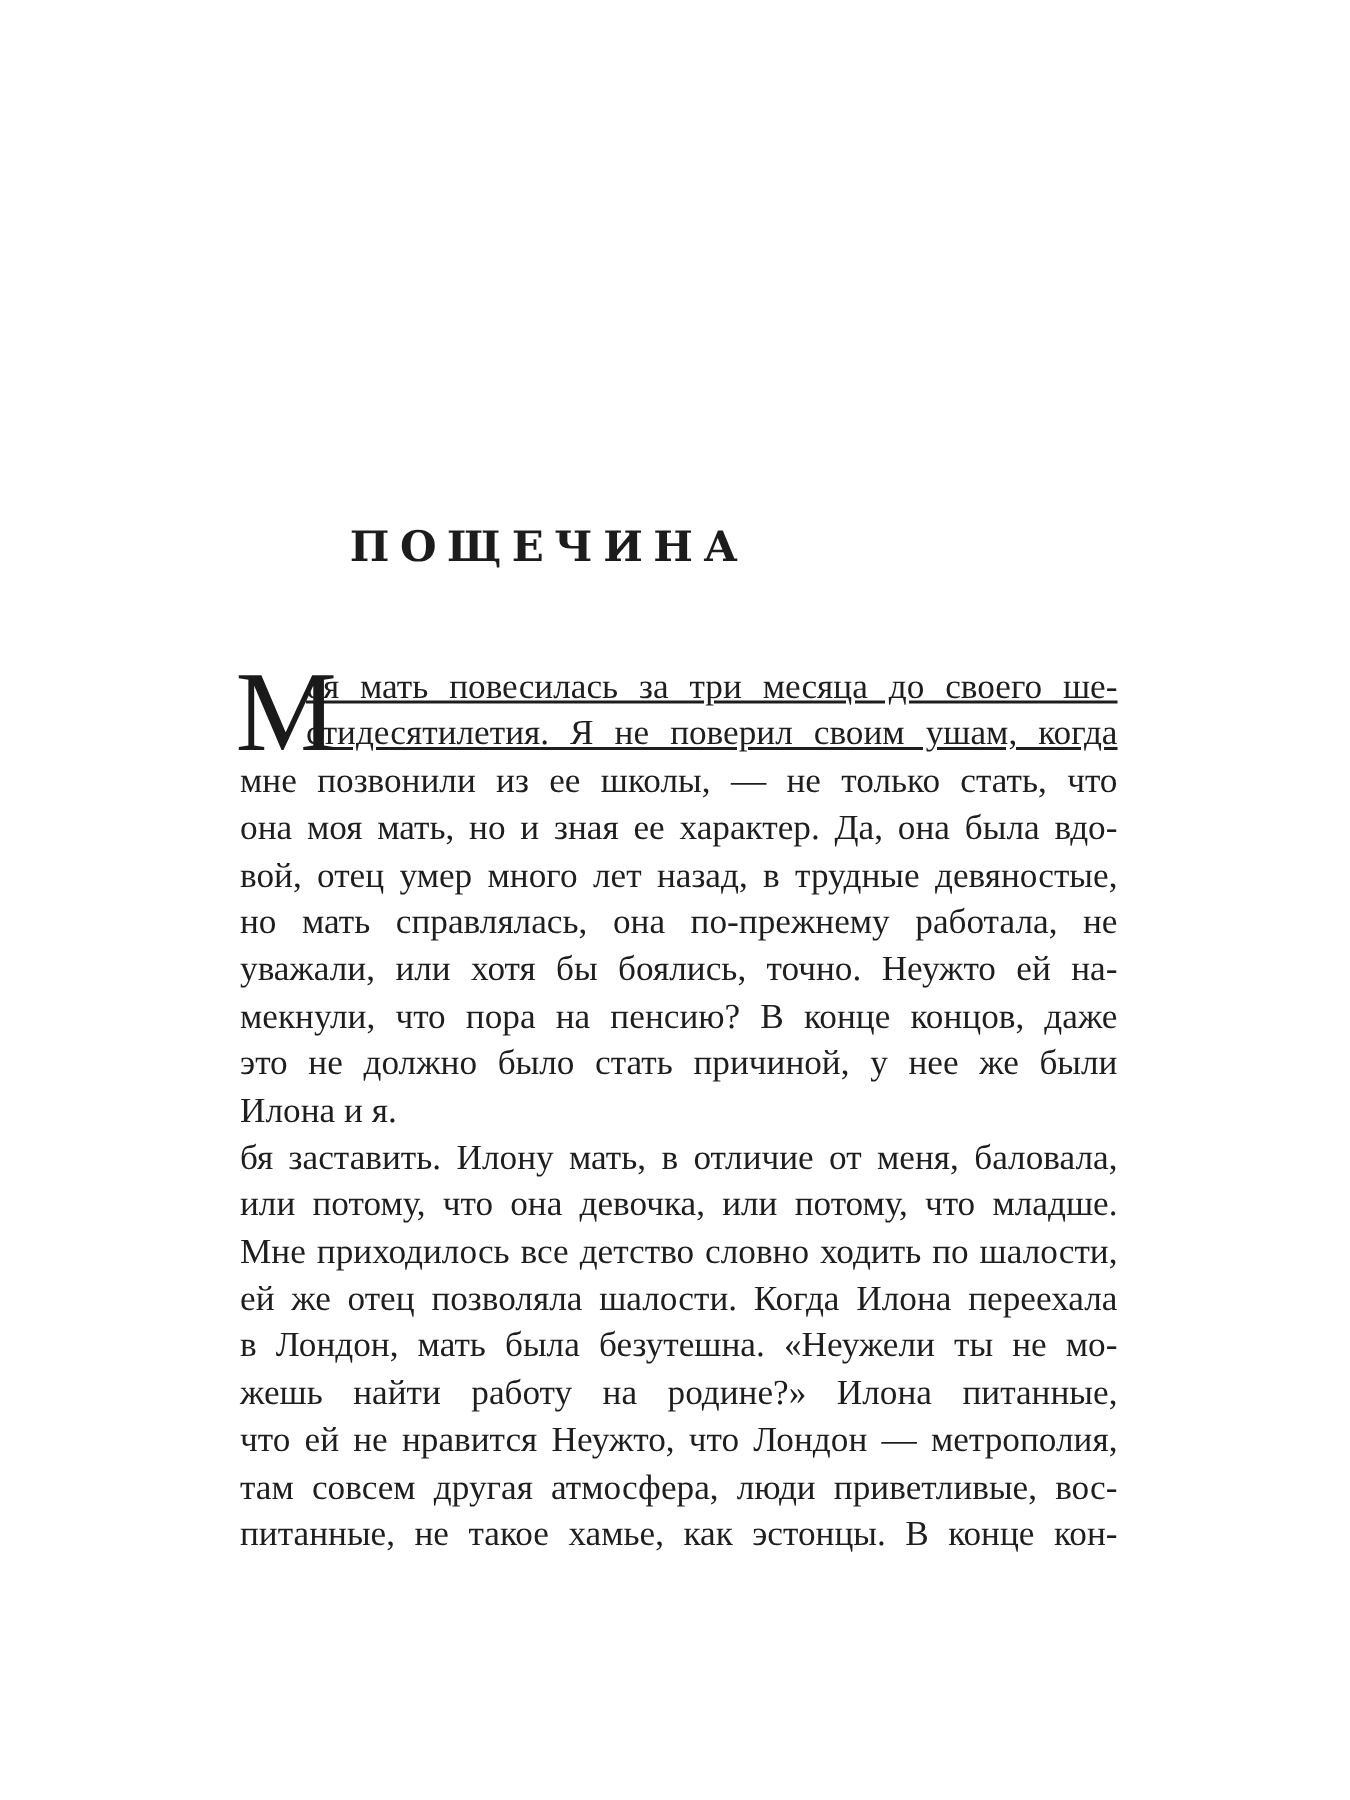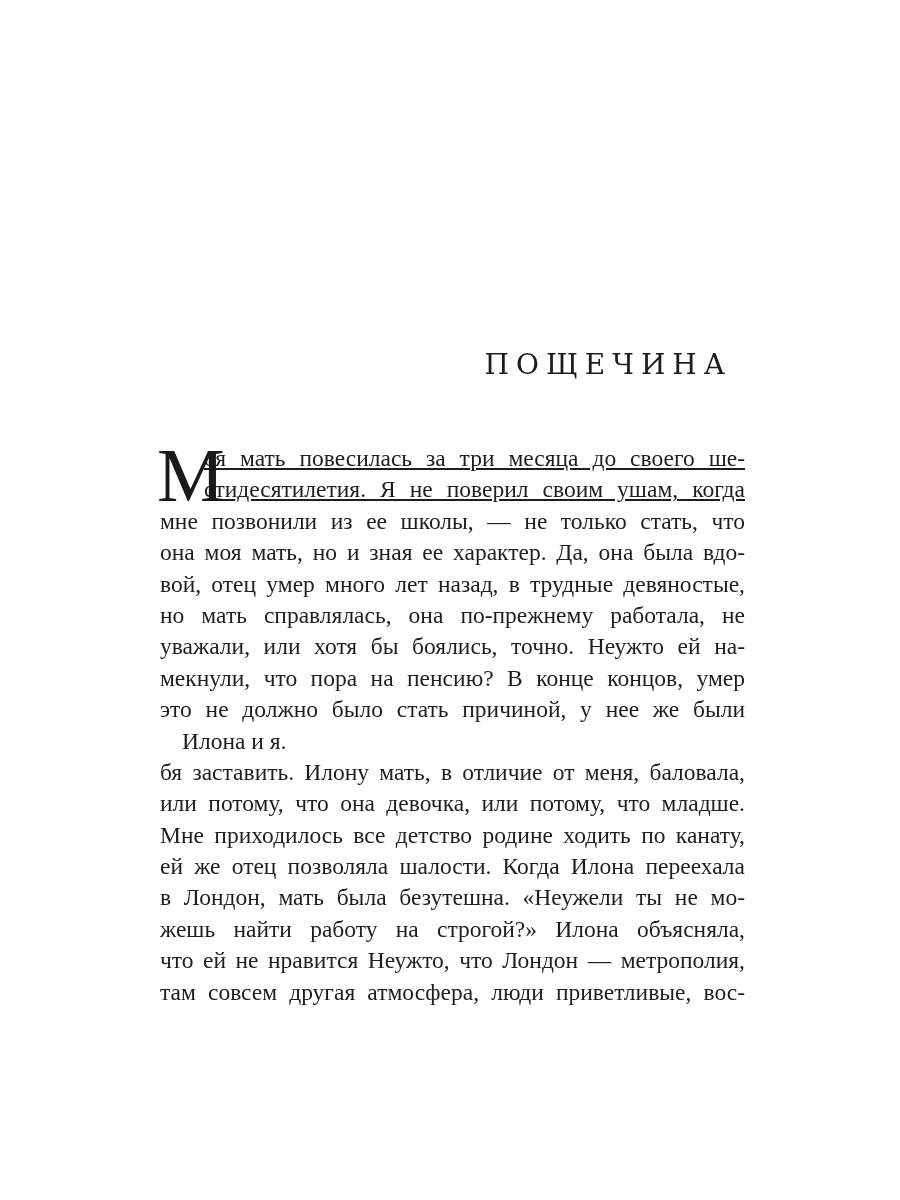--- a/index.html
+++ b/index.html
@@ -1,41 +1,41 @@
 <!DOCTYPE html>
 <html><head>
 <meta charset="utf-8">
 <style>
   html, body { margin: 0; padding: 0; background: #ffffff; }
   body { width: 900px; height: 1200px; position: relative; overflow: hidden; }
   .page { position: absolute; left: 0; top: 0; width: 900px; height: 1200px; background: #fff; }
   .title {
     position: absolute; left: 0; width: 732px; top: 348px;
-    text-align: right;
+    text-align: center;
     font-family: "DejaVu Serif", serif;
-    font-weight: normal;
+    font-weight: bold;
     font-size: 28px;
     letter-spacing: 7px;
     color: #1c1c1c;
   }
   .body-text {
     position: absolute; left: 160px; top: 443px; width: 585px;
     font-family: "Liberation Serif", serif;
     font-size: 23.5px;
     line-height: 31.4px;
     color: #1e1e1e;
   }
   .line {
     display: block;
     white-space: nowrap;
     text-align: justify;
     text-align-last: justify;
     height: 31.4px;
   }
-  .line.last { text-align-last: left; margin-left: 22px; }
+  .line.last { text-align-last: left; }
   .line.indent { padding-left: 22px; }
   .line.dc { padding-left: 44px; text-decoration: underline; }
   .dropcap {
     position: absolute; left: -3px; top: 2px;
     font-family: "Liberation Serif", serif;
     font-size: 76px;
     line-height: 60px;
     color: #1a1a1a;
   }
 </style>
@@ -47,25 +47,26 @@
 
   <div class="body-text">
     <span class="dropcap">М</span>
     <span class="line dc">оя мать повесилась за три месяца до своего ше-</span>
     <span class="line dc">стидесятилетия. Я не поверил своим ушам, когда</span>
     <span class="line">мне позвонили из ее школы, — не только стать, что</span>
     <span class="line">она моя мать, но и зная ее характер. Да, она была вдо-</span>
     <span class="line">вой, отец умер много лет назад, в трудные девяностые,</span>
     <span class="line">но мать справлялась, она по-прежнему работала, не</span>
     <span class="line">уважали, или хотя бы боялись, точно. Неужто ей на-</span>
-    <span class="line">мекнули, что пора на пенсию? В конце концов, умер</span>
+    <span class="line">мекнули, что пора на пенсию? В конце концов, даже</span>
     <span class="line">это не должно было стать причиной, у нее же были</span>
     <span class="line last">Илона и я.</span>
     <span class="line">бя заставить. Илону мать, в отличие от меня, баловала,</span>
     <span class="line">или потому, что она девочка, или потому, что младше.</span>
-    <span class="line">Мне приходилось все детство родине ходить по канату,</span>
+    <span class="line">Мне приходилось все детство словно ходить по шалости,</span>
     <span class="line">ей же отец позволяла шалости. Когда Илона переехала</span>
     <span class="line">в Лондон, мать была безутешна. «Неужели ты не мо-</span>
-    <span class="line">жешь найти работу на строгой?» Илона объясняла,</span>
+    <span class="line">жешь найти работу на родине?» Илона питанные,</span>
     <span class="line">что ей не нравится Неужто, что Лондон — метрополия,</span>
     <span class="line">там совсем другая атмосфера, люди приветливые, вос-</span>
+    <span class="line">питанные, не такое хамье, как эстонцы. В конце кон-</span>
   </div>
 </div>
 
 </body></html>

